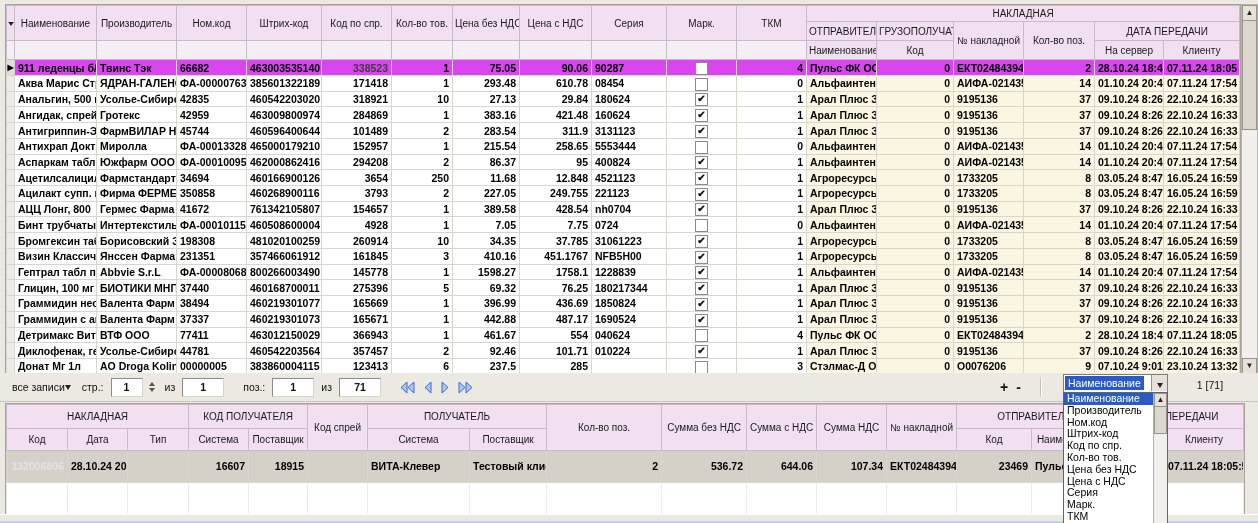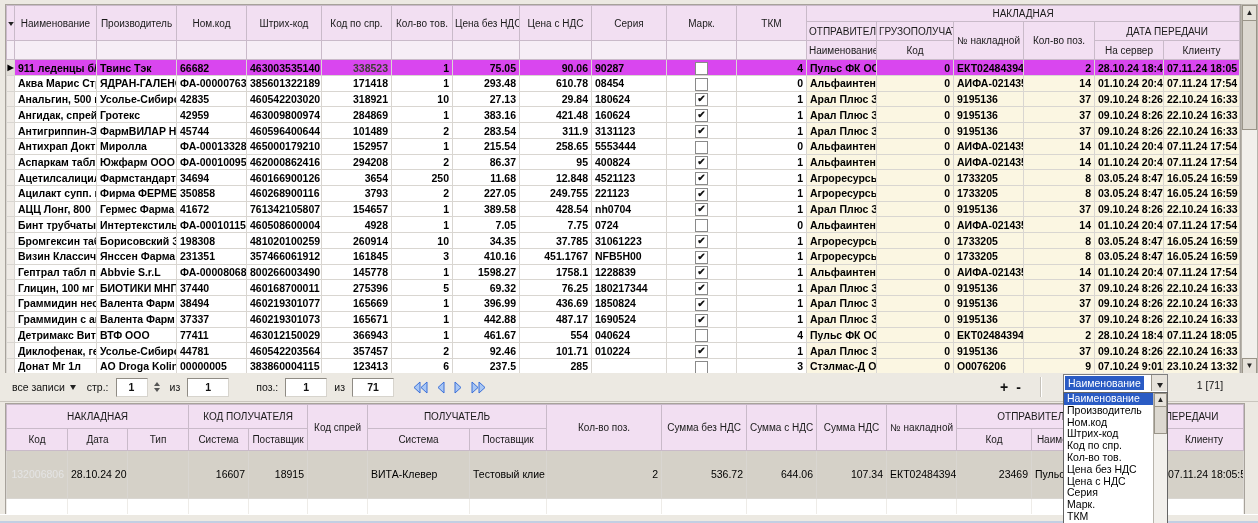--- a/index.html
+++ b/index.html
@@ -45,21 +45,21 @@
           text-align:center;font-size:8px;line-height:13px;color:#222;}
   .sb-up{top:0;}
   .sb-down{bottom:0;}
   .sb-thumb{position:absolute;left:0;top:15px;width:13px;height:108px;background:#DCD8D0;border:1px solid #9A9589;}
 
   
   .toolbar{position:absolute;left:0;top:373px;width:1258px;height:28px;background:#ECE9E2;
            border-bottom:1px solid #C9C5BD;font-size:10.5px;color:#111;}
   .tb-left{position:absolute;left:8px;top:0;height:28px;display:flex;align-items:center;gap:6px;}
   .tb-label{padding:0 1px;}
-  .tb-combo-flat{display:flex;align-items:center;gap:5px;padding:2px 4px;}
+  .tb-combo-flat{display:flex;align-items:center;padding:2px 4px;}
   .tb-tri{display:inline-block;width:0;height:0;border-left:3.5px solid transparent;border-right:3.5px solid transparent;border-top:5px solid #222;}
   .tb-box{height:17px;line-height:16px;background:#fff;border:1px solid #8f8b84;border-right-color:#d7d4cd;border-bottom-color:#d7d4cd;
           text-align:center;font-weight:700;}
   .w30{width:30px;} .w40{width:40px;}
   .spin{display:inline-flex;flex-direction:column;justify-content:center;gap:2px;width:9px;}
   .spin i{display:block;width:0;height:0;border-left:3px solid transparent;border-right:3px solid transparent;}
   .spin .up{border-bottom:4px solid #555;}
   .spin .dn{border-top:4px solid #555;}
   .nav{display:flex;align-items:center;gap:7px;margin-left:12px;}
   .nav svg{display:block;}
@@ -84,21 +84,21 @@
   .dd-sb{position:absolute;right:0;top:0;width:13px;bottom:0;background:#F2F0EC;border-left:1px solid #B8B4AC;}
   .dd-sb .sb-btn{width:11px;height:12px;line-height:11px;}
   .dd-sb .thumb{position:absolute;left:0;top:13px;width:11px;height:26px;background:#DCD8D0;border:1px solid #9A9589;}
 
   
   .bot-grid{position:absolute;left:5px;top:403px;width:1238px;height:110px;background:#fff;border:1px solid #A7A29B;}
   .bot-grid table{width:1237px;font-size:10.5px;}
   .bot-grid th{background:#F2DFF2;border:1px solid #C9BAC9;font-weight:normal;font-size:10px;color:#1a1a1a;text-align:center;padding:0 2px;}
   .bot-grid tr.g1 th{height:24px;}
   .bot-grid tr.g2 th{height:22px;}
-  .bot-grid td{height:24px;line-height:23px;padding:12px 3px;border:1px solid #D9D6D1;font-weight:400;color:#000;background:#fff;}
+  .bot-grid td{height:24px;line-height:23px;padding:4px 3px;border:1px solid #D9D6D1;font-weight:700;color:#000;background:#fff;}
   .bot-grid tr.sel td{background:#D5D1C8;}
   .bot-grid td.dark{background:#8C8C8C;color:#E4E4E4;text-align:right;}
   .bot-grid td.ar{text-align:right;}
   .bot-grid tr.fill td{height:34px;background:#fff;border:none;border-left:1px solid #EEECE8;border-right:1px solid #EEECE8;}
 
   
   .status{position:absolute;left:0;top:514px;width:1258px;height:9px;background:#ECE9E2;border-top:1px solid #fff;}
   .status .blue{position:absolute;left:0;bottom:0;width:100%;height:3px;background:#C3CFE3;}
 </style>
 </head>
@@ -606,21 +606,21 @@
       <span class="tb-tri"></span>
     </div>
     <span class="tb-label">стр.:</span>
     <span class="tb-box w30">1</span>
     <span class="spin">
         <i class="up"></i>
         <i class="dn"></i>
       </span>
     <span class="tb-label">из</span>
     <span class="tb-box w40">1</span>
-    <span class="tb-label" style="margin-left:20px">поз.:</span>
+    <span class="tb-label" style="margin-left:12px">поз.:</span>
     <span class="tb-box w40">1</span>
     <span class="tb-label">из</span>
     <span class="tb-box w40">71</span>
     <span class="nav">
       <svg width="17" height="13" viewBox="0 0 17 13">
         <path d="M8 1 L2 6.5 L8 12 Z" fill="#A9C7F4" stroke="#3A6FD8"></path>
         <path d="M15 1 L9 6.5 L15 12 Z" fill="#A9C7F4" stroke="#3A6FD8"></path>
       </svg>
       <svg width="10" height="13" viewBox="0 0 10 13">
         <path d="M8 1 L2 6.5 L8 12 Z" fill="#A9C7F4" stroke="#3A6FD8"></path>

